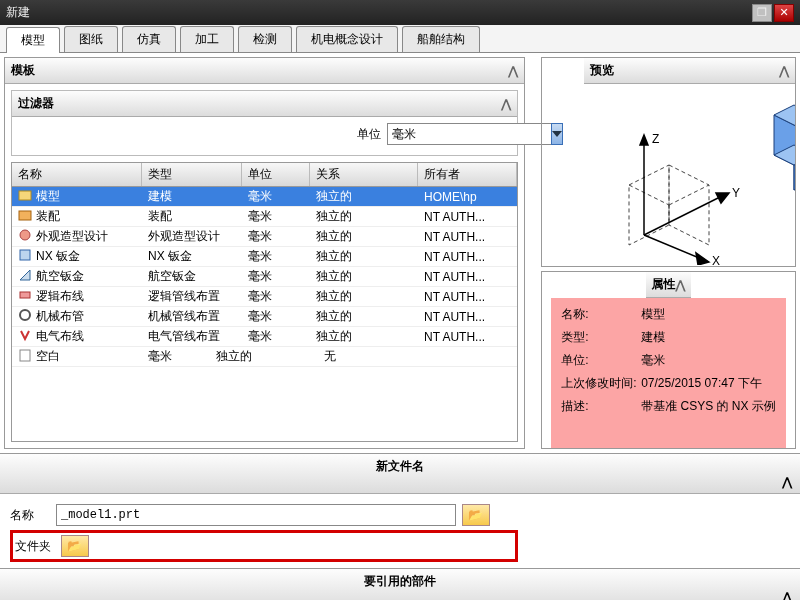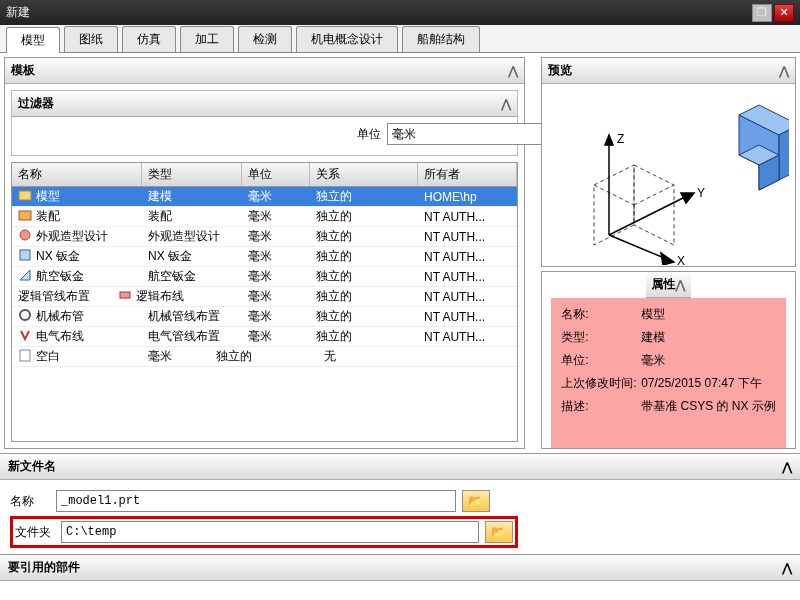--- a/index.html
+++ b/index.html
@@ -30,30 +30,30 @@
 .thead { display:flex; background: linear-gradient(#f7f7f7,#d9d9d9); border-bottom: 1px solid #999; }
 .th { padding: 3px 6px; border-right: 1px solid #bbb; font-weight: normal; }
 .tbody { flex:1; overflow:auto; }
 .tr { display:flex; border-bottom: 1px solid #eee; height: 20px; align-items: center; }
 .tr.sel { background: #3a80df; color: #fff; }
 .td { padding: 2px 6px; overflow: hidden; white-space: nowrap; text-overflow: ellipsis; display:flex; align-items:center; gap:4px; }
 .c0 { width: 130px; } .c1 { width: 100px; } .c2 { width: 68px; } .c3 { width: 108px; } .c4 { flex:1; }
 
 .ico { width:14px; height:14px; display:inline-block; }
 
-.previewbox { border: 1px solid #999; height: 210px; display:flex; flex-direction:column; }
+.previewbox { border: 1px solid #999; height: 210px; display:flex; flex-direction:column;padding-left:42px; }
 .previewbody { flex:1; background:#fff; display:flex; align-items:center; justify-content:center; position:relative; }
 
 .propbox { border: 1px solid #999; flex:1; display:flex; flex-direction:column;align-items:center; }
 .propbody { flex:1; padding: 8px 10px; background:#fca5a5; }
 .proprow { display:flex; margin-bottom: 6px; }
 .proplbl { width: 80px; }
 
 .section { border-top: 1px solid #999; }
-.sectheader { background: linear-gradient(#fdfdfd, #dcdcdc); padding: 4px 8px; font-weight: bold; display:flex; align-items:center; border-bottom:1px solid #aaa; }
+.sectheader { background: linear-gradient(#fdfdfd, #dcdcdc); padding: 4px 8px; font-weight: bold; display:flex; align-items:center; border-bottom:1px solid #aaa;flex-direction:column; }
 .sectbody { padding: 6px 10px; }
 .fieldrow { display:flex; align-items:center; margin: 4px 0; gap: 6px; }
 .fieldrow label { width: 40px; }
 .fieldrow input { flex:1; height:22px; border:1px solid #888; padding: 0 4px; font-family: "Courier New", monospace; }
 .browsebtn { width:28px; height:22px; border:1px solid #a88; background: linear-gradient(#ffe9a8,#f7c94b); display:flex; align-items:center; justify-content:center; }
 .hilite { border: 3px solid #d30000; padding: 2px; }
 </style>
 </head>
 <body>
 
@@ -161,27 +161,27 @@
                   <polygon points="2,12 12,2 12,12" fill="#cde" stroke="#369"></polygon>
                 </svg></span>
               <span>航空钣金</span>
             </div>
             <div class="td c1">航空钣金</div>
             <div class="td c2">毫米</div>
             <div class="td c3">独立的</div>
             <div class="td c4">NT AUTH...</div>
           </div>
           <div class="tr">
+            <div class="td c0">
+              <span><svg class="ico">
+                  <rect x="2" y="4" width="10" height="6" fill="#e99" stroke="#a33"></rect>
+                </svg></span>
+              <span>逻辑布线</span>
+            </div>
             <div class="td c1">逻辑管线布置</div>
-            <div class="td c0">
-              <span><svg class="ico">
-                  <rect x="2" y="4" width="10" height="6" fill="#e99" stroke="#a33"></rect>
-                </svg></span>
-              <span>逻辑布线</span>
-            </div>
             <div class="td c2">毫米</div>
             <div class="td c3">独立的</div>
             <div class="td c4">NT AUTH...</div>
           </div>
           <div class="tr">
             <div class="td c0">
               <span><svg class="ico">
                   <circle cx="7" cy="7" r="5" fill="none" stroke="#555" stroke-width="2"></circle>
                 </svg></span>
               <span>机械布管</span>
@@ -298,21 +298,20 @@
     <div class="fieldrow">
       <label>名称</label>
       <input style="max-width: 400px;" value="_model1.prt">
       <div class="browsebtn">
         <span>📂</span>
       </div>
     </div>
     <div class="hilite" style="max-width:508px">
       <div class="fieldrow" style="margin:0">
         <label>文件夹</label>
-        <input value="C:\temp" style="">
         <div class="browsebtn">
           <span>📂</span>
         </div>
       </div>
     </div>
   </div>
 </div>
 
 <div class="section">
   <div class="sectheader">

